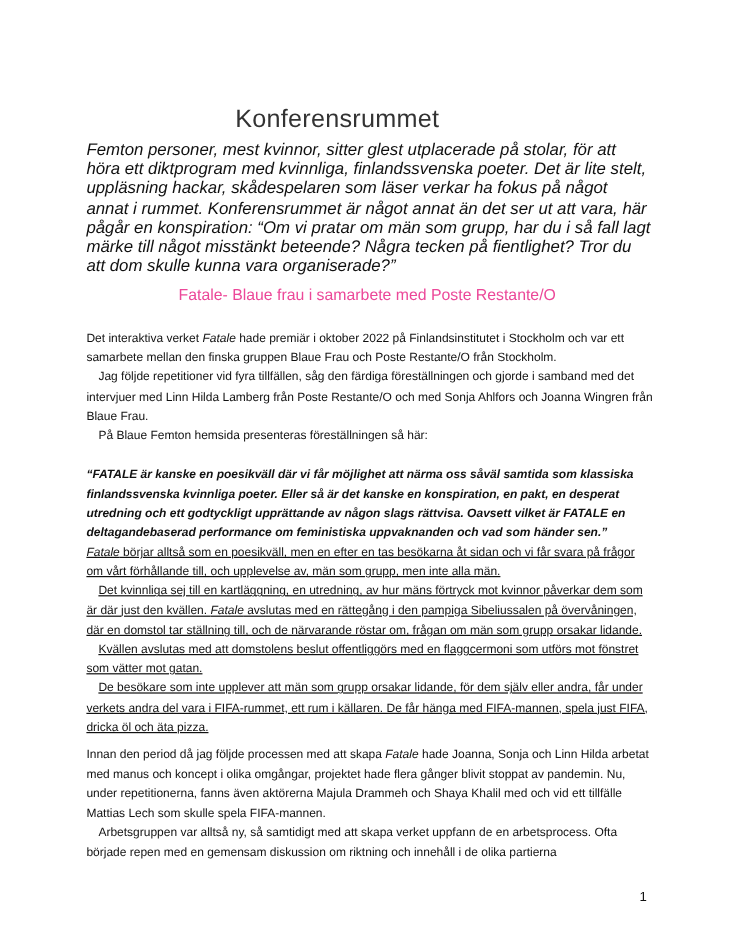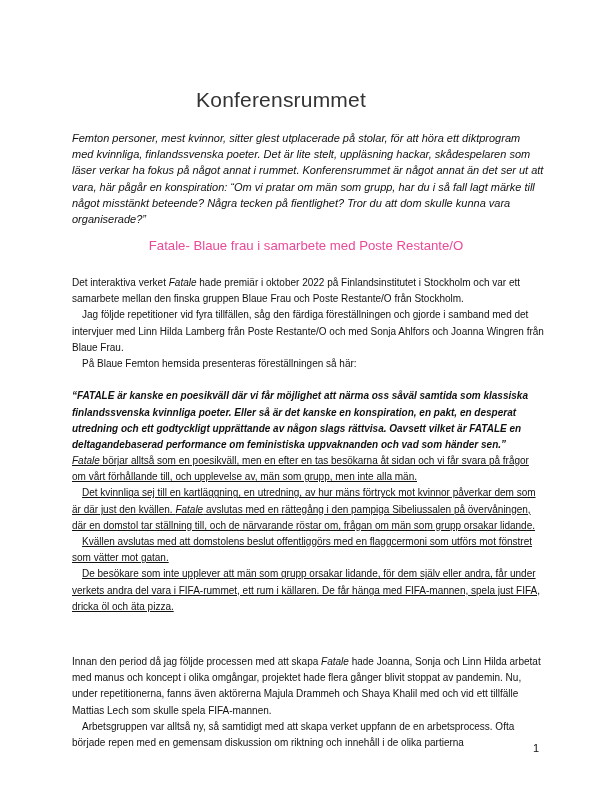--- a/index.html
+++ b/index.html
@@ -1,18 +1,18 @@
 <!DOCTYPE html>
 <html><head>
 <meta charset="utf-8">
 <style>
   html, body { margin: 0; padding: 0; background: #ffffff; }
   body { width: 612px; height: 792px; position: relative; overflow: hidden; color: #111; font-family: "Liberation Sans", sans-serif; }
   .title { position: absolute; top: 88px; left: 0; width: 562px; text-align: center; font-size: 21px; color: #333; letter-spacing: 0.2px; }
-  .intro { position: absolute; top: 130px; left: 72px; width: 472px; font-style: italic; font-size: 11px; line-height: 16.2px; color: #111; }
+  .intro { position: absolute; top: 116px; left: 72px; width: 472px; font-style: italic; font-size: 14px; line-height: 16.2px; color: #111; }
   .subtitle { position: absolute; top: 238px; left: 0; width: 612px; text-align: center; font-size: 13.2px; color: #ec4899; }
   .body { position: absolute; left: 72px; width: 472px; font-size: 10px; line-height: 16.2px; color: #111; }
   .body p { margin: 0; }
   .indent { text-indent: 10px; }
   .quote { font-style: italic; font-weight: bold; }
   .gap { height: 16.2px; }
   .pagenum { position: absolute; top: 742px; left: 533px; font-size: 11px; color: #111; }
 </style>
 </head>
 <body>
@@ -32,19 +32,19 @@
     <p class="quote">“FATALE är kanske en poesikväll där vi får möjlighet att närma oss såväl samtida som klassiska finlandssvenska kvinnliga poeter. Eller så är det kanske en konspiration, en pakt, en desperat utredning och ett godtyckligt upprättande av någon slags rättvisa. Oavsett vilket är FATALE en deltagandebaserad performance om feministiska uppvaknanden och vad som händer sen.”</p>
   </div>
 
   <div class="body" style="top:453px;text-decoration:underline;">
     <p><em>Fatale</em><span> börjar alltså som en poesikväll, men en efter en tas besökarna åt sidan och vi får svara på frågor om vårt förhållande till, och upplevelse av, män som grupp, men inte alla män.</span></p>
     <p class="indent"><span>Det kvinnliga sej till en kartläggning, en utredning, av hur mäns förtryck mot kvinnor påverkar dem som är där just den kvällen. </span><em>Fatale</em><span> avslutas med en rättegång i den pampiga Sibeliussalen på övervåningen, där en domstol tar ställning till, och de närvarande röstar om, frågan om män som grupp orsakar lidande.</span></p>
     <p class="indent">Kvällen avslutas med att domstolens beslut offentliggörs med en flaggcermoni som utförs mot fönstret som vätter mot gatan.</p>
     <p class="indent">De besökare som inte upplever att män som grupp orsakar lidande, för dem själv eller andra, får under verkets andra del vara i FIFA-rummet, ett rum i källaren. De får hänga med FIFA-mannen, spela just FIFA, dricka öl och äta pizza.</p>
   </div>
 
-  <div class="body" style="top:622px;margin-top:32px;">
+  <div class="body" style="top:622px;">
     <p><span>Innan den period då jag följde processen med att skapa </span><em>Fatale</em><span> hade Joanna, Sonja och Linn Hilda arbetat med manus och koncept i olika omgångar, projektet hade flera gånger blivit stoppat av pandemin. Nu, under repetitionerna, fanns även aktörerna Majula Drammeh och Shaya Khalil med och vid ett tillfälle Mattias Lech som skulle spela FIFA-mannen.</span></p>
     <p class="indent">Arbetsgruppen var alltså ny, så samtidigt med att skapa verket uppfann de en arbetsprocess. Ofta började repen med en gemensam diskussion om riktning och innehåll i de olika partierna</p>
   </div>
 
   <div class="pagenum">1</div>
 </div>
 
 </body></html>

